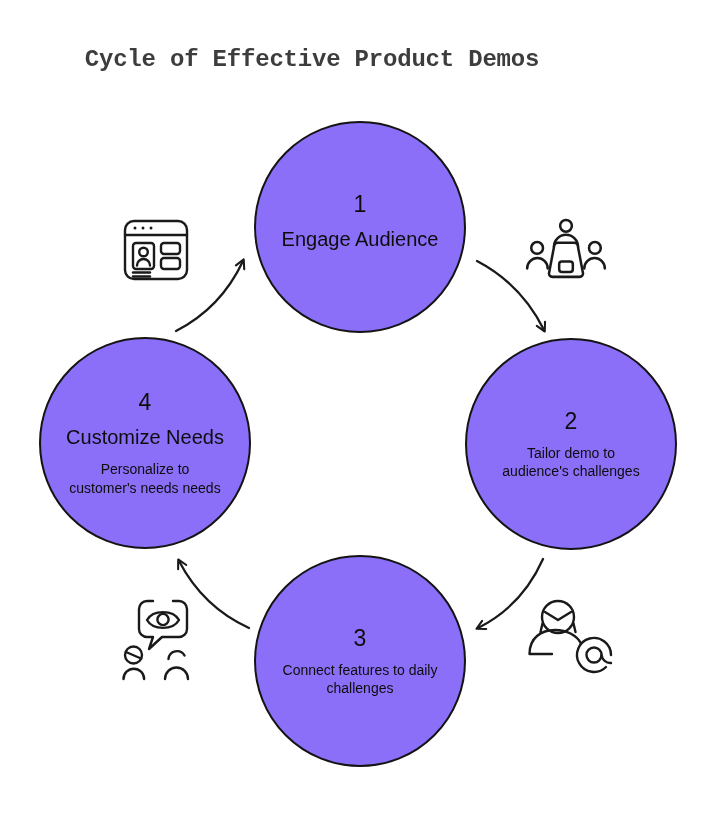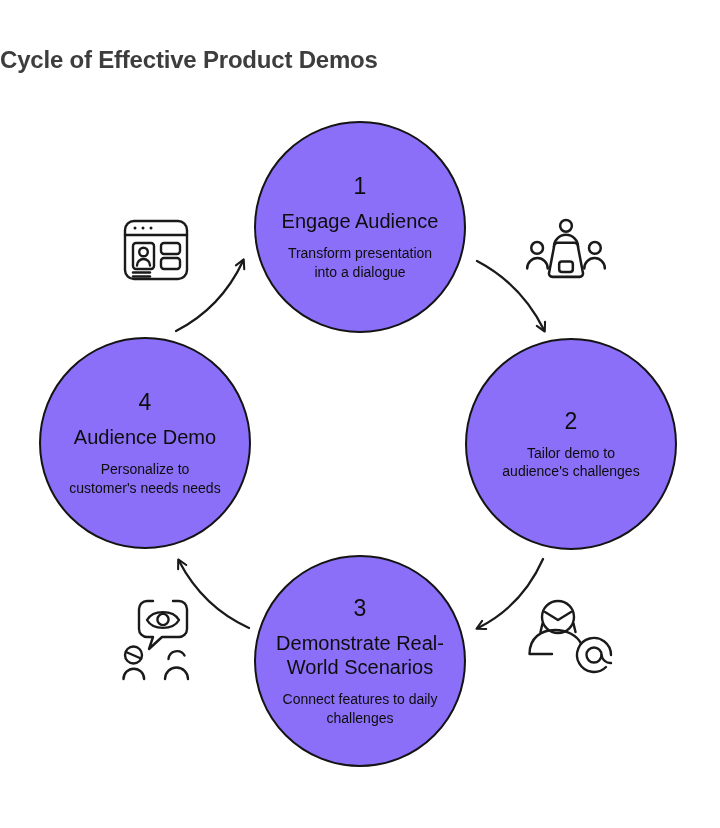--- a/index.html
+++ b/index.html
@@ -16,25 +16,26 @@
   body{font-family:"Liberation Sans","DejaVu Sans",sans-serif;}
   .canvas{
     position:relative;
     width:720px;height:828px;
     background:var(--background);
     overflow:hidden;
   }
   .page-title{
     position:absolute;
     left:0;top:46px;width:624px;
-    text-align:left;
+    text-align:center;
     font-size:24px;
     font-weight:700;
     letter-spacing:-0.2px;
     color:var(--title-text);
+    font-family:Liberation Mono, monospace;
   }
   .step-circle{
     position:absolute;
     width:212px;height:212px;
     border-radius:50%;
     background:var(--circle-fill);
     border:2px solid var(--circle-border);
     display:flex;flex-direction:column;
     align-items:center;justify-content:center;
     text-align:center;
@@ -75,37 +76,35 @@
       <path d="M 176 331 Q 221 308 243 261" marker-end="url(#ah)"></path>
       <path d="M 477 261 Q 521 284 544 330" marker-end="url(#ah)"></path>
       <path d="M 543 559 Q 522 606 478 628" marker-end="url(#ah)"></path>
       <path d="M 249 628 Q 203 607 179 561" marker-end="url(#ah)"></path>
     </g>
   </svg>
 
   <div class="step-circle c1">
     <div class="step-number">1</div>
     <div class="step-title">Engage Audience</div>
-    <div class="step-desc">Transform presentation into a dialogue</div>
   </div>
 
   <div class="step-circle c2">
     <div class="step-number">2</div>
     <div class="step-desc">Tailor demo to audience's challenges</div>
   </div>
 
   <div class="step-circle c3">
     <div class="step-number">3</div>
-    <div class="step-title">Demonstrate Real-World Scenarios</div>
     <div class="step-desc">Connect features to daily challenges</div>
   </div>
 
   <div class="step-circle c4">
     <div class="step-number">4</div>
-    <div class="step-title">Audience Demo</div>
+    <div class="step-title">Customize Needs</div>
     <div class="step-desc">Personalize to customer's needs needs</div>
   </div>
 
   <svg class="icon icon-top-left" width="80" height="80" viewBox="0 0 80 80" fill="none">
     <g stroke="currentColor" stroke-width="2.4" stroke-linecap="round" stroke-linejoin="round">
       <rect x="9" y="11" width="62" height="58" rx="9"></rect>
       <line x1="9" y1="25" x2="71" y2="25"></line>
       <circle cx="19" cy="18" r="1.5" fill="currentColor" stroke="none"></circle>
       <circle cx="27" cy="18" r="1.5" fill="currentColor" stroke="none"></circle>
       <circle cx="35" cy="18" r="1.5" fill="currentColor" stroke="none"></circle>

